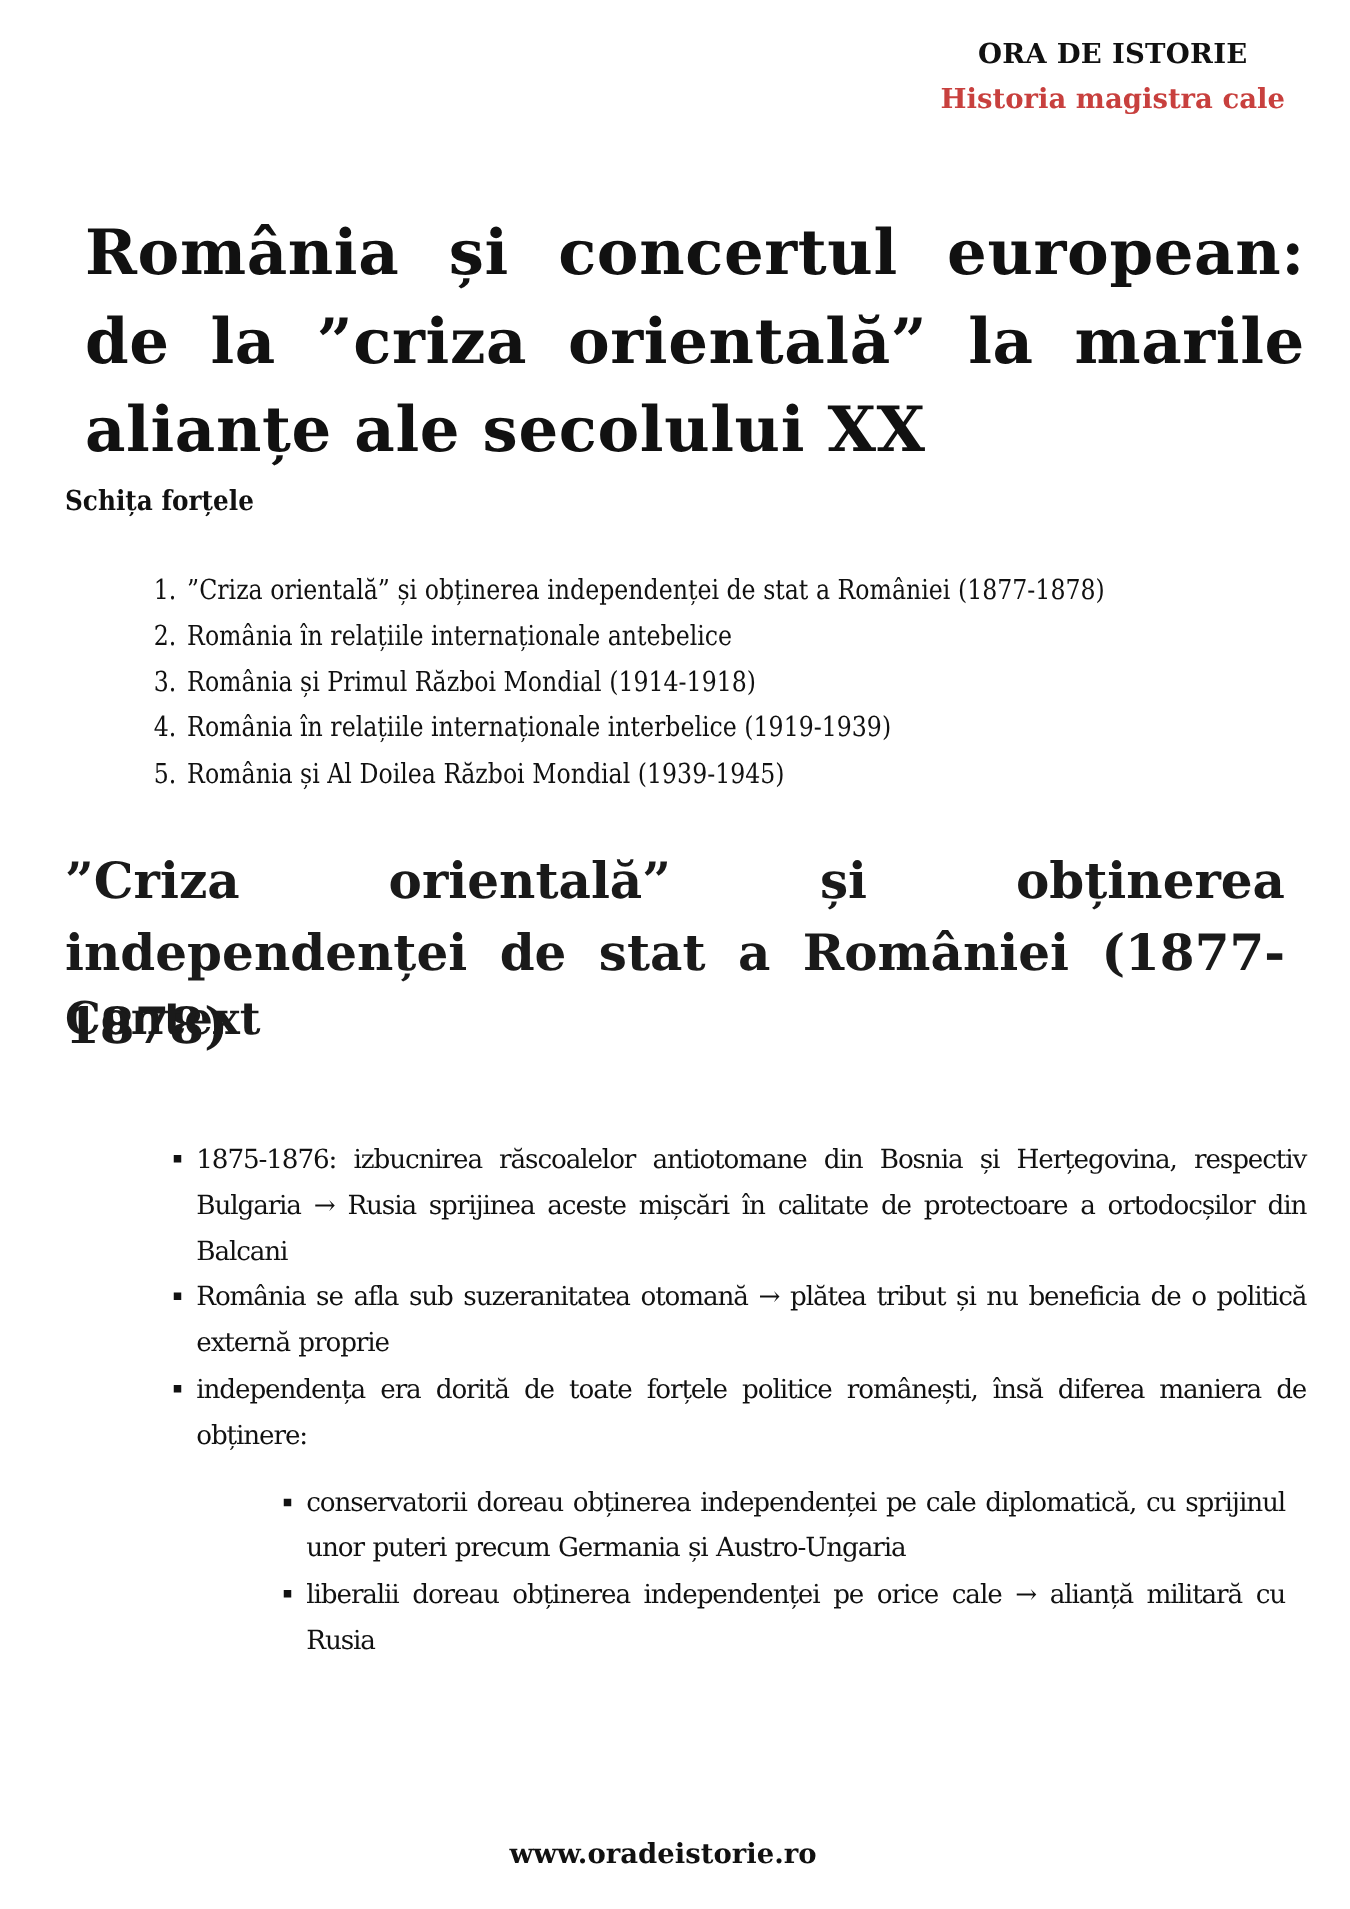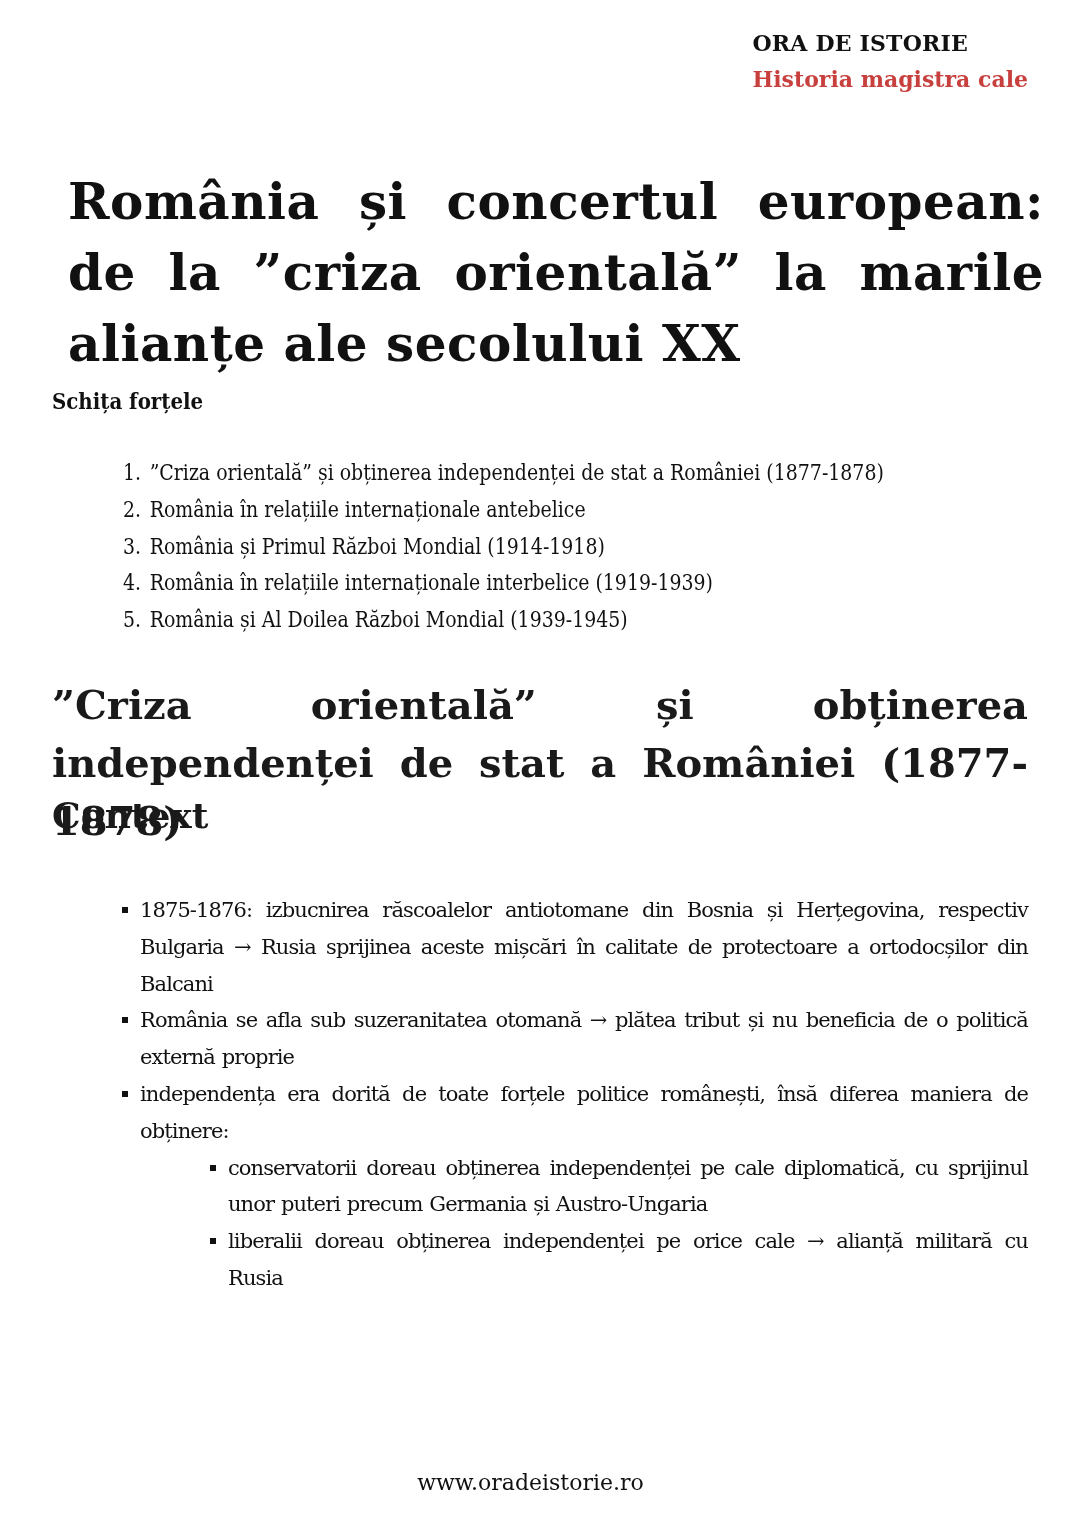--- a/index.html
+++ b/index.html
@@ -12,21 +12,21 @@
       height: 1527px;
       position: relative;
       overflow: hidden;
       color: #111111;
       font-family: "DejaVu Serif", serif;
     }
     .site-header {
       position: absolute;
       right: 52px;
       top: 28px;
-      text-align: left;
+      text-align: center;
       font-family: "DejaVu Serif", serif;
       font-weight: bold;
     }
     .site-name {
       font-size: 22px;
       line-height: 30px;
       color: #111111;
       letter-spacing: 0.2px;
     }
     .site-motto {
@@ -102,21 +102,21 @@
       font-weight: bold;
       font-size: 36px;
       line-height: 50px;
       color: #1a1a1a;
     }
     .bullets {
       position: absolute;
       left: 140px;
       top: 892px;
       width: 888px;
-      margin: 0;
+      margin: 17px;
       padding: 0;
       list-style: none;
       font-family: "DejaVu Serif", serif;
       font-size: 21px;
       line-height: 36.8px;
     }
     .bullets li {
       position: relative;
       text-align: justify;
       letter-spacing: -0.9px;
@@ -135,21 +135,21 @@
       width: auto;
       margin-left: 88px;
     }
     .footer {
       position: absolute;
       left: 0;
       width: 1061px;
       top: 1468px;
       text-align: center;
       font-family: "DejaVu Serif", serif;
-      font-weight: normal;
+      font-weight: bold;
       font-size: 22px;
       line-height: 30px;
       color: #111111;
     }
   </style>
 </head>
 <body>
 
 <header class="site-header">
   <div class="site-name">ORA DE ISTORIE</div>

